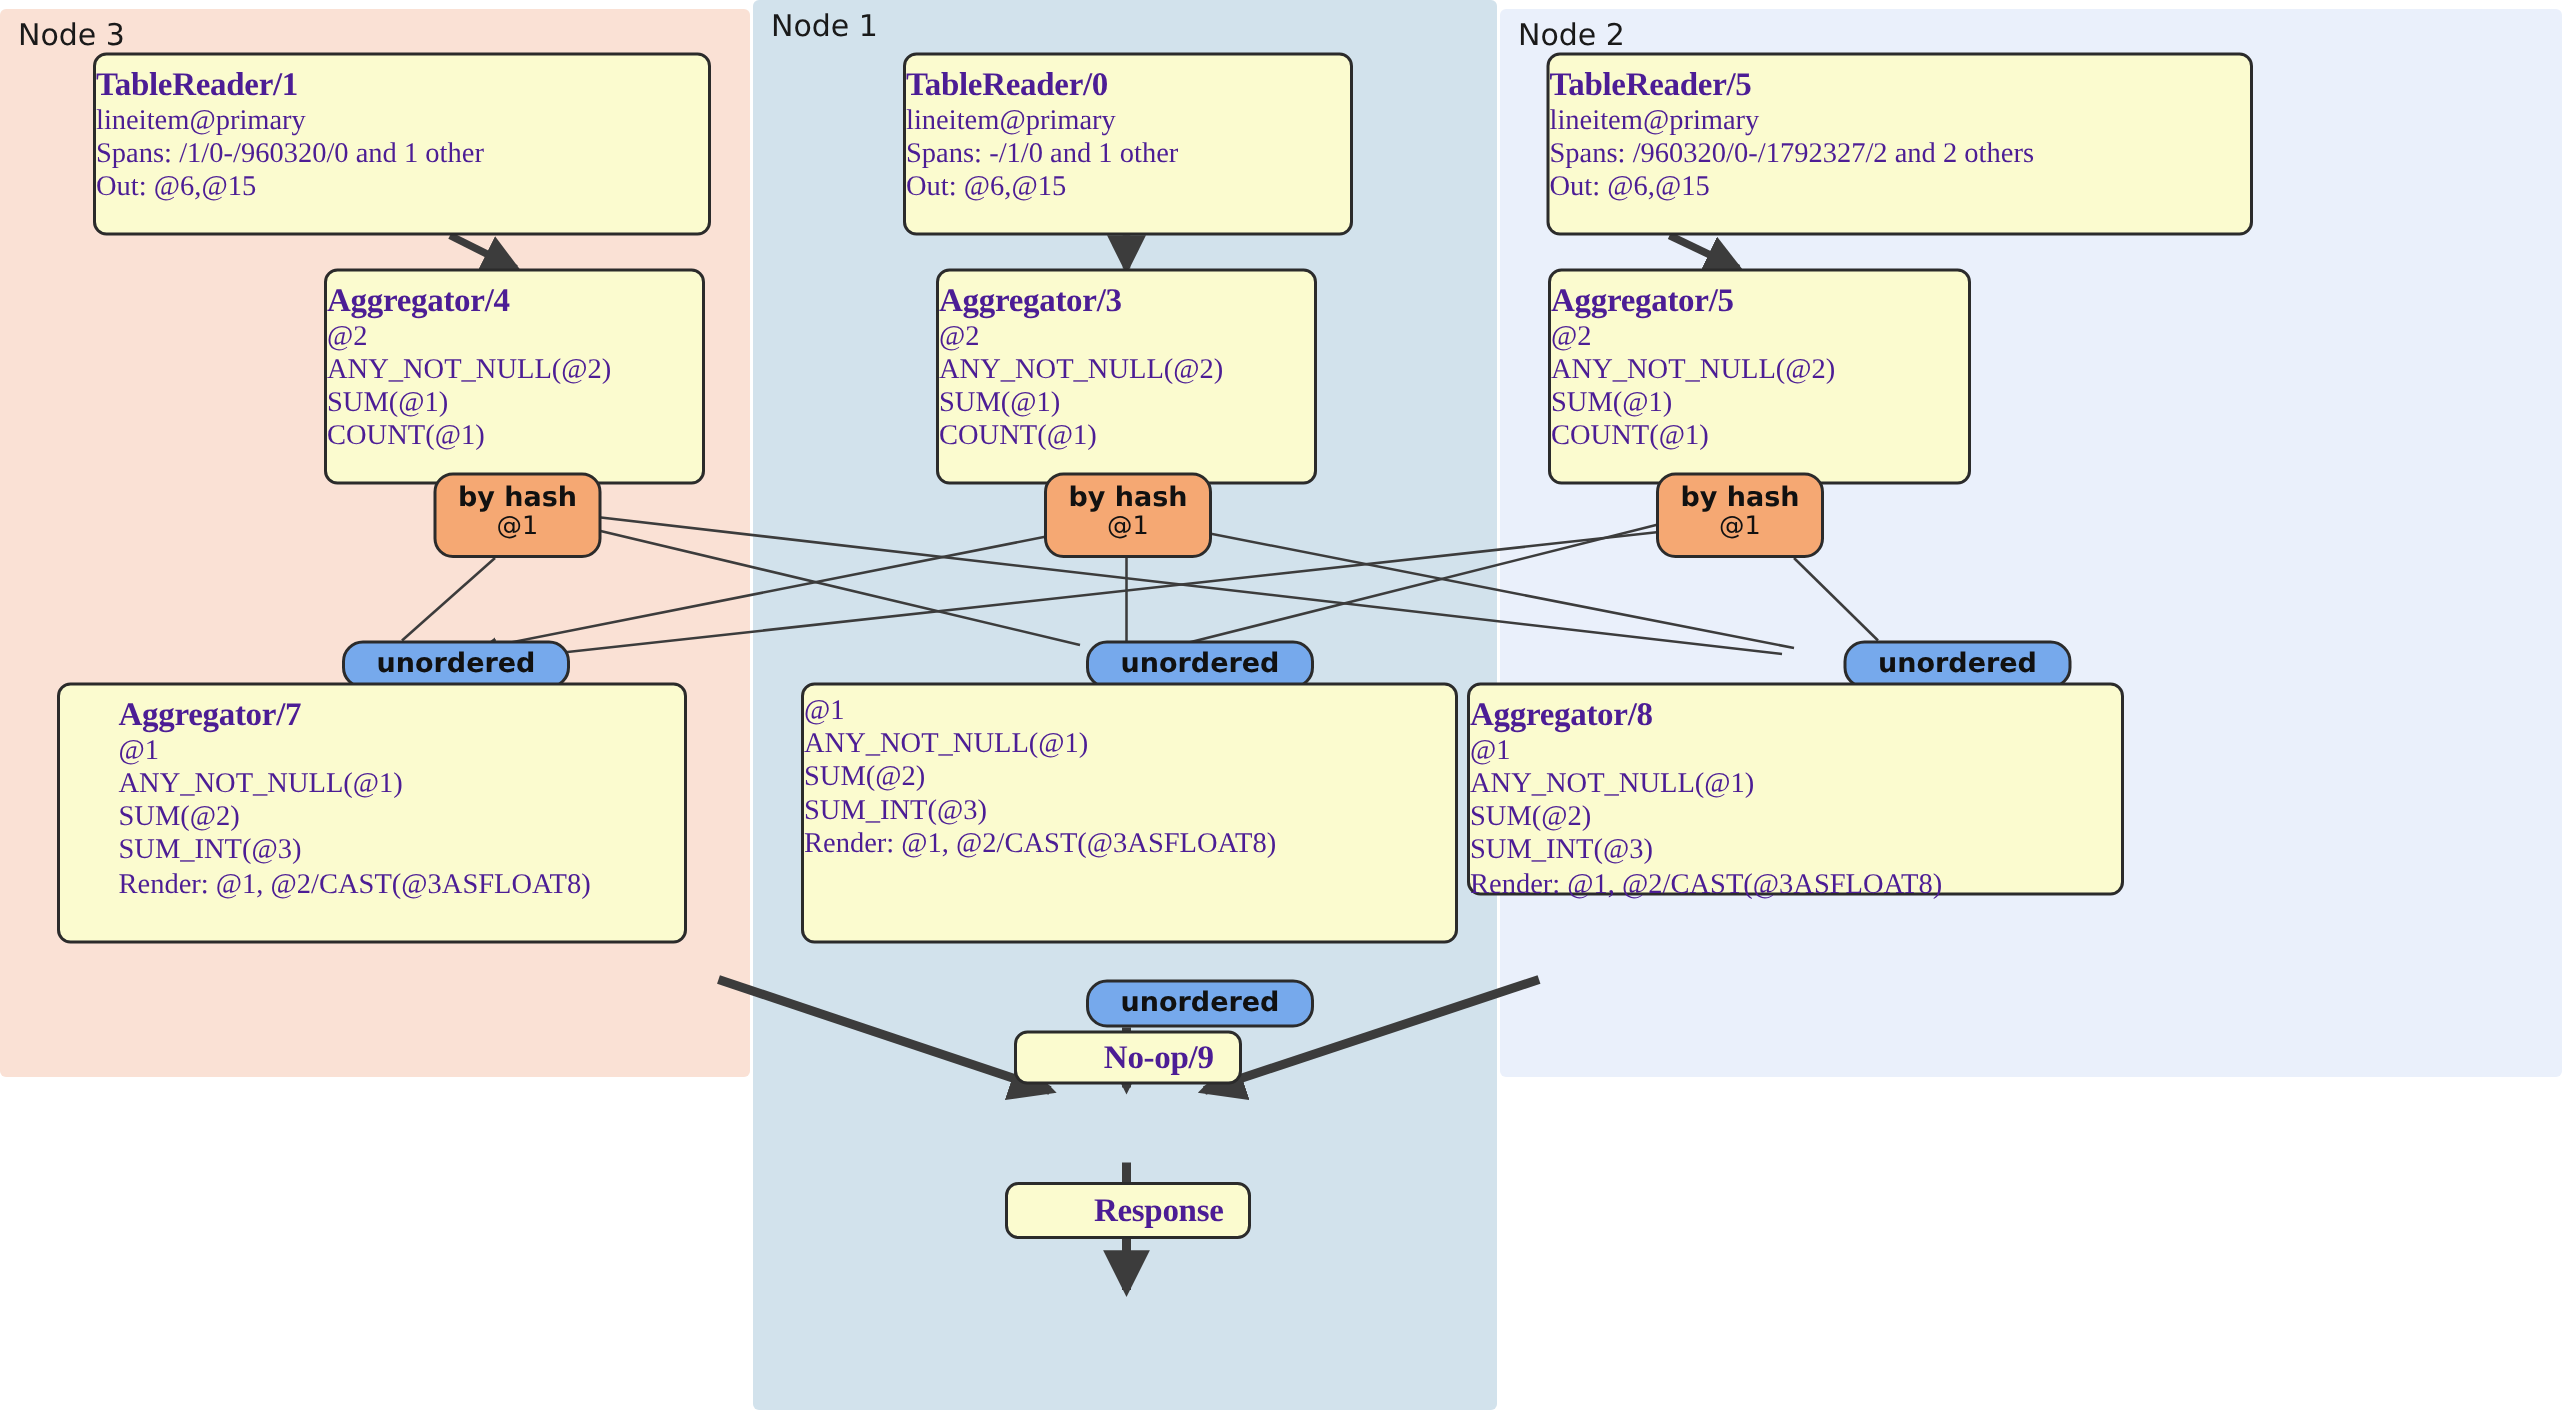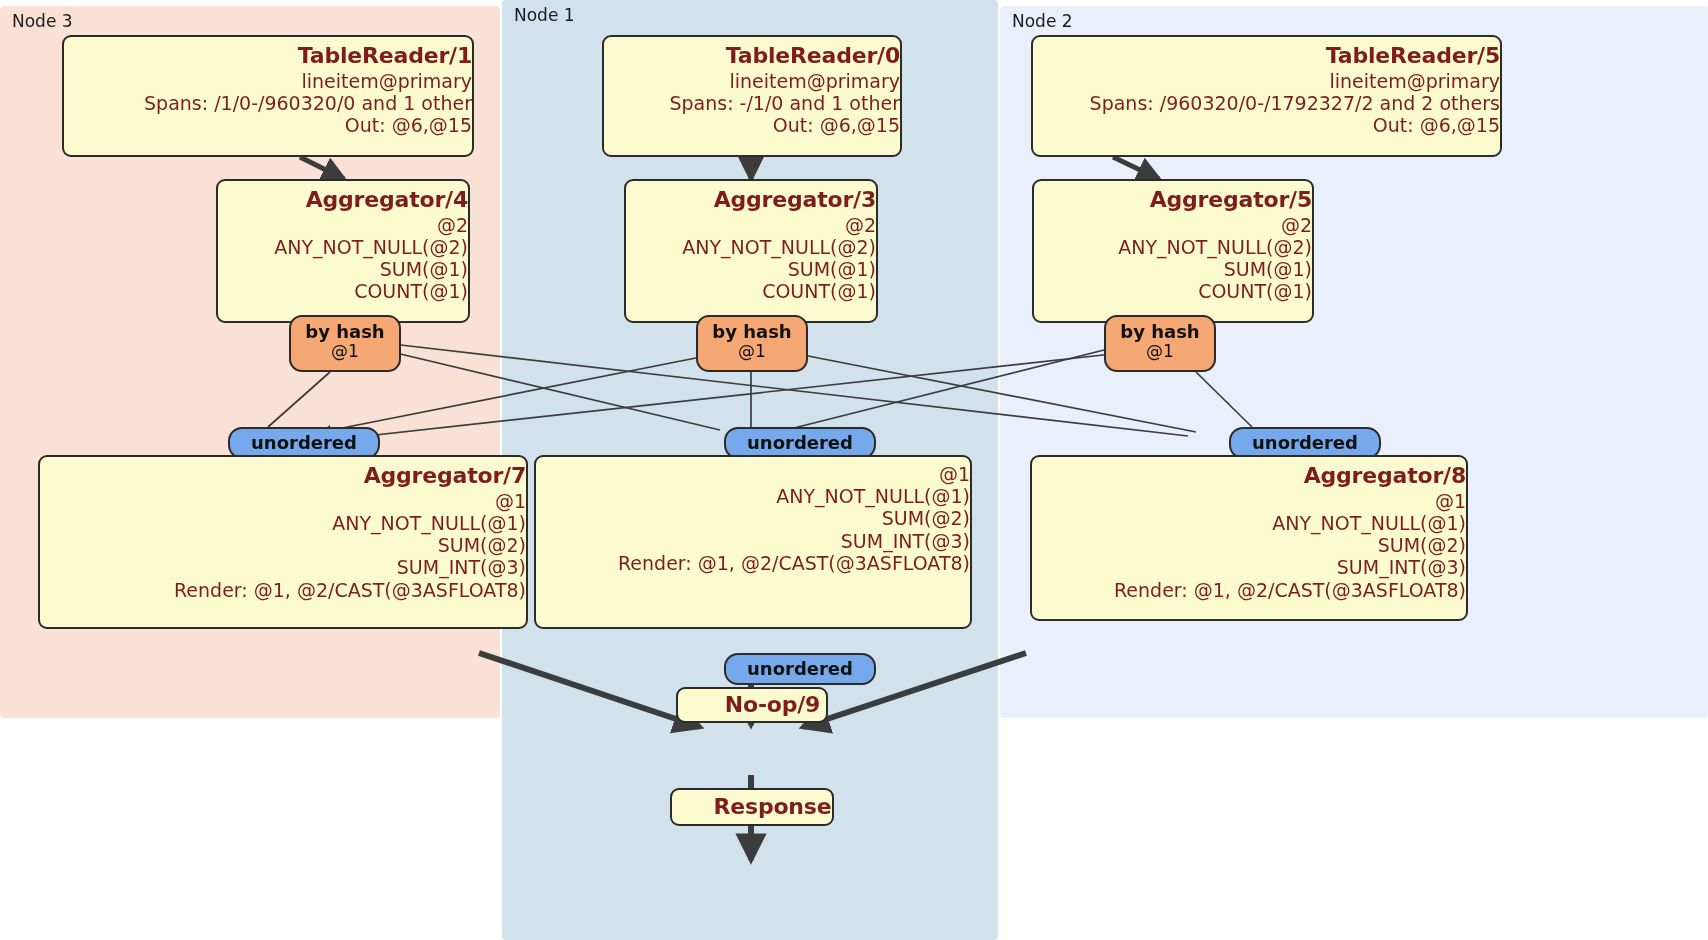--- a/index.html
+++ b/index.html
@@ -20,21 +20,21 @@
   
   .node-panel {
     position: absolute;
     box-sizing: border-box;
     border-radius: 4px;
   }
   .node-panel .node-label {
     position: absolute;
     top: 7px;
     left: 12px;
-    font-size: 17px;
+    font-size: 20px;
     color: #1a1a1a;
     line-height: 1;
     white-space: nowrap;
   }
   #panel-node3 { left: 0px;    top: 6px;  width: 500px; height: 712px; background: #fae1d5; }
   #panel-node1 { left: 502px;  top: 0px;  width: 496px; height: 940px; background: #d2e2ec; }
   #panel-node2 { left: 1000px; top: 6px;  width: 708px; height: 712px; background: #eaf0fb; }
 
   
   #edges {
@@ -45,24 +45,25 @@
     pointer-events: none;
   }
 
   
   .proc-box {
     position: absolute;
     box-sizing: border-box;
     background: #fbfbcf;
     border: 2px solid #2b2b2b;
     border-radius: 9px;
-    text-align: right;
-    color: #7f1d1d;
+    text-align: left;
+    color: #4c1d95;
     padding-top: 6px;
     line-height: 1.17;
+    font-family: Liberation Serif, serif;
   }
   .proc-title {
     font-weight: bold;
     font-size: 22px;
     letter-spacing: -0.2px;
     display: block;
     margin-bottom: 1px;
   }
   .proc-line {
     font-size: 19px;
@@ -223,38 +224,38 @@
   <div class="badge badge-unordered" style="left:180px; top:427px; width:152px; height:32px;">
     <span class="b-main">unordered</span>
   </div>
   <div class="badge badge-unordered" style="left:676px; top:427px; width:152px; height:32px;">
     <span class="b-main">unordered</span>
   </div>
   <div class="badge badge-unordered" style="left:1181px; top:427px; width:152px; height:32px;">
     <span class="b-main">unordered</span>
   </div>
 
-  <div class="proc-box" style="left:38px; top:455px; width:490px; height:174px;">
+  <div class="proc-box" style="left:38px; top:455px; width:420px; height:174px;padding-left:39px;">
     <span class="proc-title">Aggregator/7</span>
     <span class="proc-line">@1</span>
     <span class="proc-line">ANY_NOT_NULL(@1)</span>
     <span class="proc-line">SUM(@2)</span>
     <span class="proc-line">SUM_INT(@3)</span>
     <span class="proc-line">Render: @1, @2/CAST(@3ASFLOAT8)</span>
   </div>
 
   <div class="proc-box" style="left:534px; top:455px; width:438px; height:174px;">
     <span class="proc-line">@1</span>
     <span class="proc-line">ANY_NOT_NULL(@1)</span>
     <span class="proc-line">SUM(@2)</span>
     <span class="proc-line">SUM_INT(@3)</span>
     <span class="proc-line">Render: @1, @2/CAST(@3ASFLOAT8)</span>
   </div>
 
-  <div class="proc-box" style="left:1030px; top:455px; width:438px; height:166px;">
+  <div class="proc-box" style="left:978px; top:455px; width:438px; height:142px;">
     <span class="proc-title">Aggregator/8</span>
     <span class="proc-line">@1</span>
     <span class="proc-line">ANY_NOT_NULL(@1)</span>
     <span class="proc-line">SUM(@2)</span>
     <span class="proc-line">SUM_INT(@3)</span>
     <span class="proc-line">Render: @1, @2/CAST(@3ASFLOAT8)</span>
   </div>
 
   <div class="badge badge-unordered" style="left:676px; top:653px; width:152px; height:32px;">
     <span class="b-main">unordered</span>

